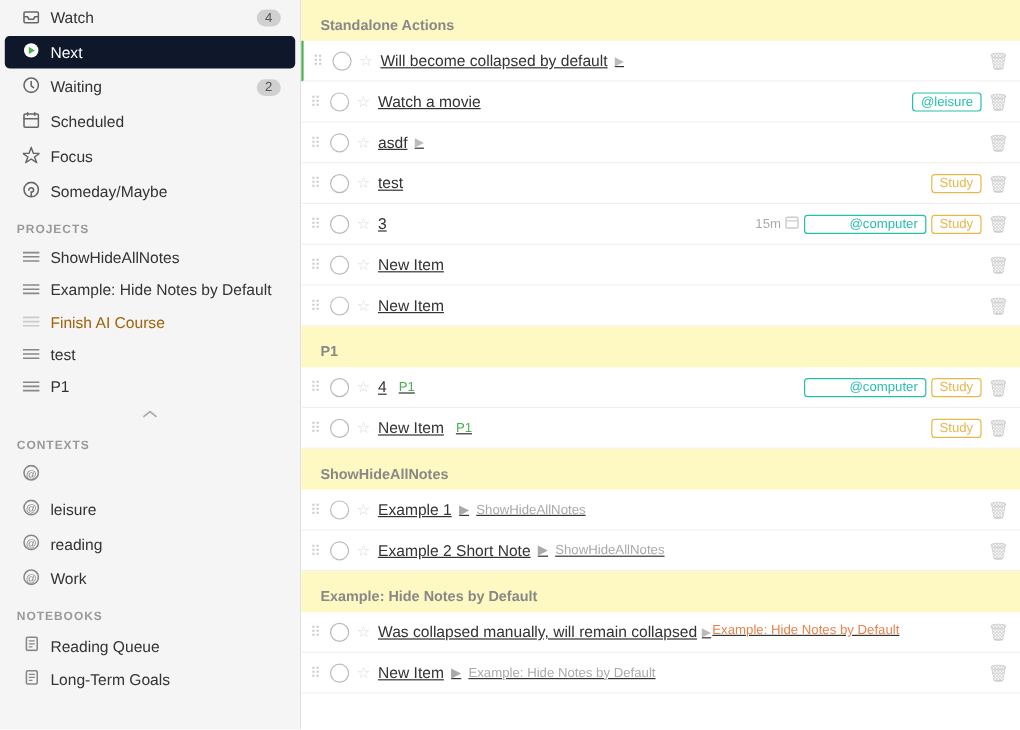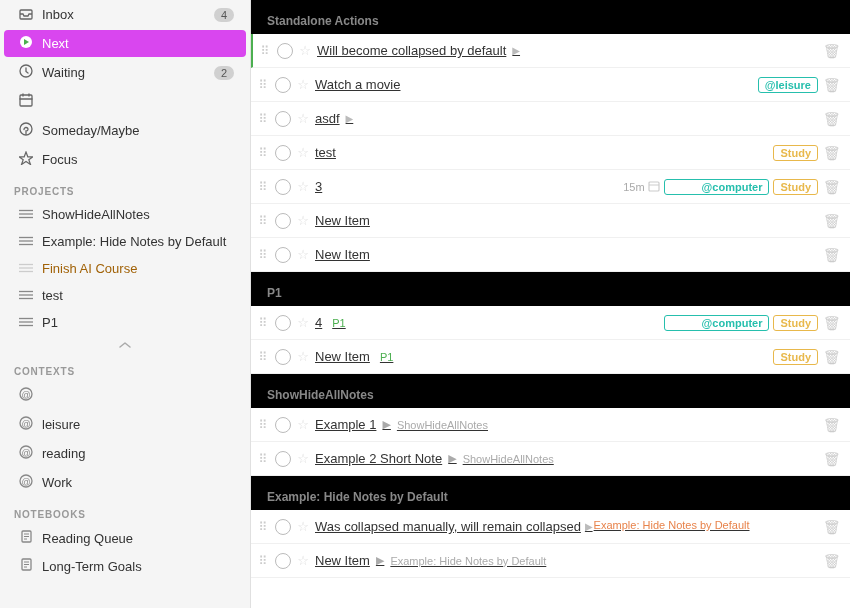--- a/index.html
+++ b/index.html
@@ -20,21 +20,21 @@
       display: flex;
       align-items: center;
       padding: 5px 12px 5px 14px;
       cursor: pointer;
       color: #333;
       gap: 8px;
       font-size: 13px;
       border-radius: 4px;
       margin: 1px 4px;
     }
-    .sidebar-item.active { background: #d946ef; color: #fff; }
+    .sidebar-item.active { background: #0f172a; color: #fff; }
     .sidebar-item.active .sidebar-item-icon { color: #fff; }
     .sidebar-item-icon { width: 16px; text-align: center; color: #666; flex-shrink: 0; }
     .sidebar-item-label { flex: 1; }
     .sidebar-item-count { background: #d0d0d0; color: #555; border-radius: 10px; padding: 1px 7px; font-size: 11px; }
     .section-header {
       font-size: 10px;
       font-weight: 700;
       color: #999;
       letter-spacing: 0.08em;
       padding: 12px 14px 4px;
@@ -57,21 +57,21 @@
       background: #fff;
       padding: 0;
     }
 
     
     .group-header {
       font-size: 12px;
       font-weight: 600;
       color: #888;
       padding: 14px 16px 6px;
-      background: #000000;
+      background: #fef9c3;
     }
 
     
     .task-row {
       display: flex;
       align-items: center;
       padding: 5px 8px 5px 4px;
       border-bottom: 1px solid #f0f0f0;
       gap: 4px;
       min-height: 34px;
@@ -119,21 +119,21 @@
     .task-tags {
       display: flex;
       align-items: center;
       gap: 4px;
       flex-shrink: 0;
     }
     .tag {
       border-radius: 3px;
       padding: 1px 6px;
       font-size: 11px;
-      font-weight: 700;
+      font-weight: 400;
       border: 1px solid;
       text-align: center;
     }
     .tag-leisure { border-color: #26bfad; color: #26bfad; }
     .tag-study { border-color: #e8b84b; color: #e8b84b; }
     .tag-computer { border-color: #26bfad; color: #26bfad; padding-left: 37px; }
     .task-time {
       color: #aaa;
       font-size: 11px;
       display: flex;
@@ -169,21 +169,21 @@
 
 <div class="sidebar">
 
   <div class="sidebar-item">
     <span class="sidebar-item-icon">
       <svg width="14" height="14" viewBox="0 0 14 14" fill="none">
           <rect x="1" y="4" width="12" height="9" rx="1" stroke="#666" stroke-width="1.3"></rect>
           <path d="M1 8h3l1 2h4l1-2h3" stroke="#666" stroke-width="1.3" fill="none"></path>
         </svg>
     </span>
-    <span class="sidebar-item-label">Inbox</span>
+    <span class="sidebar-item-label">Watch</span>
     <span class="sidebar-item-count">4</span>
   </div>
 
   <div class="sidebar-item active">
     <span class="sidebar-item-icon">
       <svg width="14" height="14" viewBox="0 0 14 14">
           <circle cx="7" cy="7" r="6" fill="white"></circle>
           <polygon points="5,4 10,7 5,10" fill="#4caf50"></polygon>
         </svg>
     </span>
@@ -201,40 +201,41 @@
     <span class="sidebar-item-count">2</span>
   </div>
 
   <div class="sidebar-item">
     <span class="sidebar-item-icon">
       <svg width="14" height="14" viewBox="0 0 14 14" fill="none">
           <rect x="1" y="2" width="12" height="11" rx="1" stroke="#666" stroke-width="1.3"></rect>
           <path d="M1 6h12M4 1v2M10 1v2" stroke="#666" stroke-width="1.3" stroke-linecap="round"></path>
         </svg>
     </span>
+    <span class="sidebar-item-label">Scheduled</span>
+  </div>
+
+  <div class="sidebar-item">
+    <span class="sidebar-item-icon">
+      <svg width="14" height="14" viewBox="0 0 14 14">
+          <polygon points="7,1 8.8,5.8 14,5.8 9.8,8.8 11.5,13.5 7,10.5 2.5,13.5 4.2,8.8 0,5.8 5.2,5.8" fill="none" stroke="#666" stroke-width="1.2"></polygon>
+        </svg>
+    </span>
+    <span class="sidebar-item-label">Focus</span>
   </div>
 
   <div class="sidebar-item">
     <span class="sidebar-item-icon">
       <svg width="14" height="14" viewBox="0 0 14 14" fill="none">
           <circle cx="7" cy="7" r="6" stroke="#666" stroke-width="1.3"></circle>
           <path d="M5 7.5c0-1.1.9-2 2-2s2 .9 2 2-.9 1.5-2 1.5V11" stroke="#666" stroke-width="1.3" stroke-linecap="round"></path>
           <circle cx="7" cy="12" r=".8" fill="#666"></circle>
         </svg>
     </span>
     <span class="sidebar-item-label">Someday/Maybe</span>
-  </div>
-
-  <div class="sidebar-item">
-    <span class="sidebar-item-icon">
-      <svg width="14" height="14" viewBox="0 0 14 14">
-          <polygon points="7,1 8.8,5.8 14,5.8 9.8,8.8 11.5,13.5 7,10.5 2.5,13.5 4.2,8.8 0,5.8 5.2,5.8" fill="none" stroke="#666" stroke-width="1.2"></polygon>
-        </svg>
-    </span>
-    <span class="sidebar-item-label">Focus</span>
   </div>
 
   <div class="section-header">PROJECTS</div>
 
   <div class="sidebar-item">
     <span class="sidebar-item-icon"><svg width="14" height="10" viewBox="0 0 14 10">
           <line x1="0" y1="1.5" x2="14" y2="1.5" stroke="#888" stroke-width="1.3"></line>
           <line x1="0" y1="5" x2="14" y2="5" stroke="#888" stroke-width="1.3"></line>
           <line x1="0" y1="8.5" x2="14" y2="8.5" stroke="#888" stroke-width="1.3"></line>
         </svg></span>

